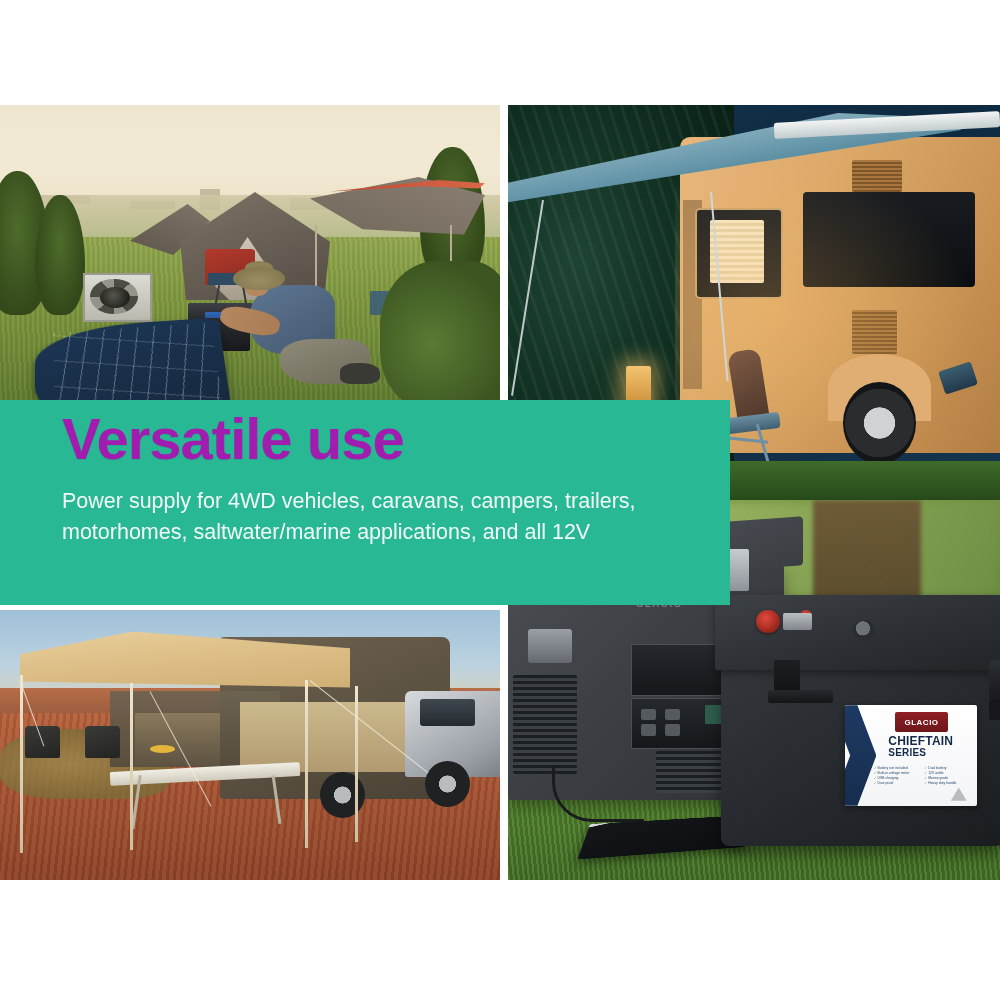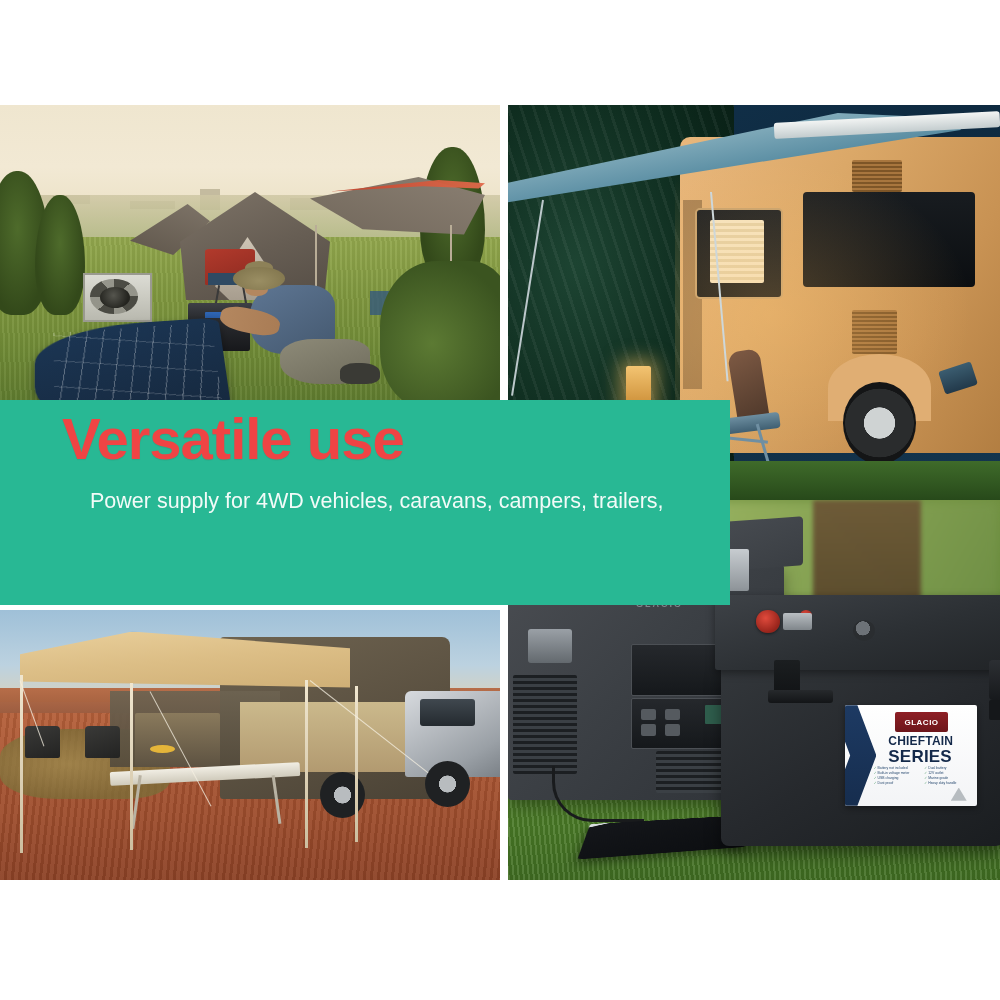--- a/index.html
+++ b/index.html
@@ -275,38 +275,38 @@
      box-shadow:0 2px 6px rgba(0,0,0,.4);overflow:hidden;}
   .st-chev{position:absolute;left:-10%;top:0;width:34%;height:100%;
      background:linear-gradient(#1d3a63,#162d4e);
      clip-path:polygon(0 0,58% 0,100% 50%,58% 100%,0 100%,42% 50%);}
   .st-logo{position:absolute;left:38%;top:7%;width:40%;height:20%;
      background:linear-gradient(#8e1f25,#6d161b);border-radius:2px;
      display:flex;align-items:center;justify-content:center;}
   .st-logo span{color:#fff;font-size:8px;font-weight:bold;letter-spacing:.5px;}
   .st-title{position:absolute;left:33%;top:30%;width:62%;color:#14294a;
      font-weight:bold;font-size:12px;line-height:1.05;letter-spacing:.2px;}
-  .st-title .s2{font-size:17px;}
+  .st-title .s2{font-size:10px;}
   .st-feats{position:absolute;left:22%;top:60%;width:74%;
      display:grid;grid-template-columns:1fr 1fr;gap:1px 3px;}
   .st-feat{font-size:3.4px;color:#27496f;white-space:nowrap;}
   .st-feat:before{content:"\2713";color:#2f8f4e;margin-right:1px;}
   .st-tri{position:absolute;right:8%;bottom:5%;width:12%;height:13%;
      background:#b7bcc0;clip-path:polygon(50% 0,100% 100%,0 100%);}
 
   
   #teal-panel{position:absolute;left:0;top:400px;width:730px;height:205px;
      background:#28b894;z-index:20;}
   #headline{position:absolute;left:62px;top:410px;
-     font-size:58px;font-weight:bold;color:#ef4444;letter-spacing:-1px;
+     font-size:58px;font-weight:bold;color:#a21caf;letter-spacing:-1px;
      line-height:1;white-space:nowrap;z-index:21;
      text-shadow:0 1px 1px rgba(0,0,0,.07);}
   #bodytext{position:absolute;left:62px;top:486px;width:660px;
      font-size:21.5px;color:#f2fbf8;line-height:1.45;z-index:21;font-weight:400;}
-  #bodytext div{white-space:nowrap;margin-left:28px;}
+  #bodytext div{white-space:nowrap;}
 </style>
 </head>
 <body>
 
 <div class="canvas">
 
   <div class="photo" id="photo-camping">
     <div class="camp-sky"></div>
     <div class="camp-struct" style="left:2%;top:30%;width:16%;height:3%"></div>
     <div class="camp-struct" style="left:26%;top:32%;width:9%;height:2.5%"></div>
@@ -465,15 +465,16 @@
           </div>
         <div class="st-tri"></div>
       </div>
     </div>
   </div>
 
   <div id="teal-panel"></div>
   <div id="headline">Versatile use</div>
   <div id="bodytext">
     <div>Power supply for 4WD vehicles, caravans, campers, trailers,</div>
+    <div>motorhomes, saltwater/marine applications, and all 12V</div>
   </div>
 
 </div>
 
 </body></html>

